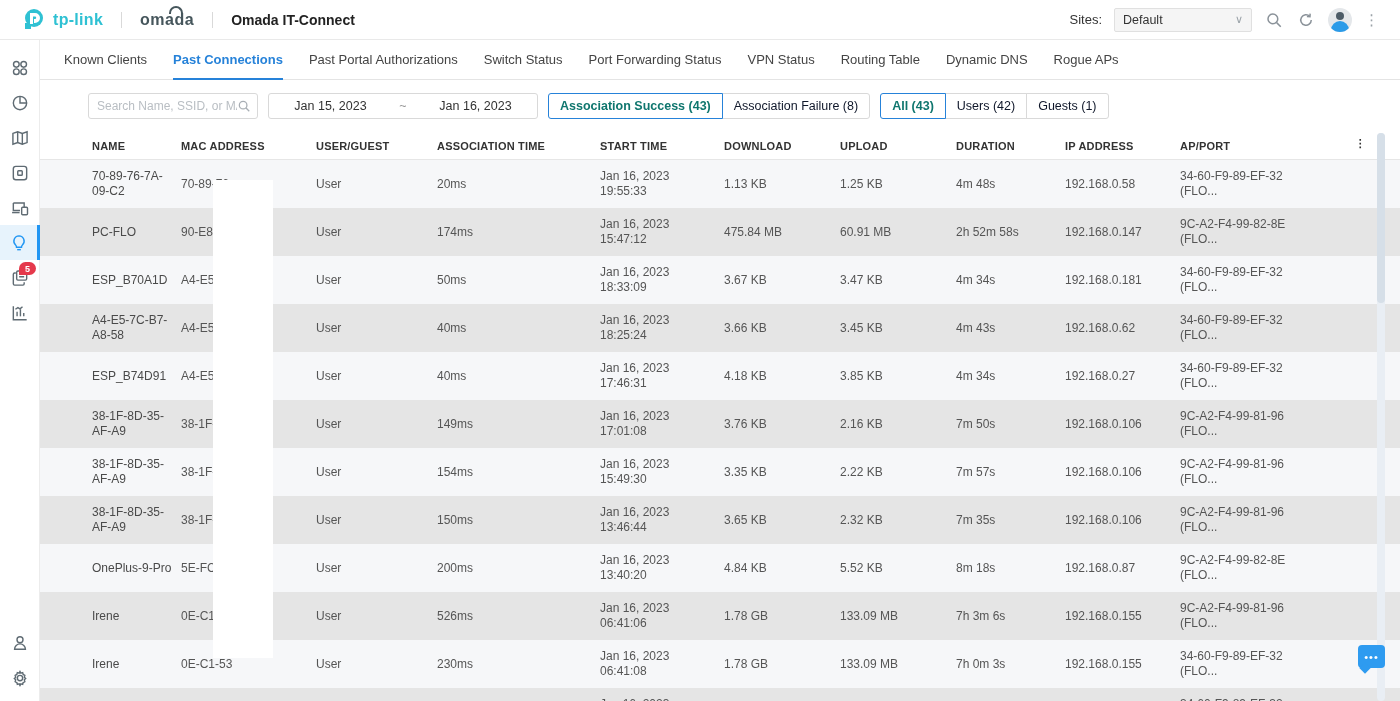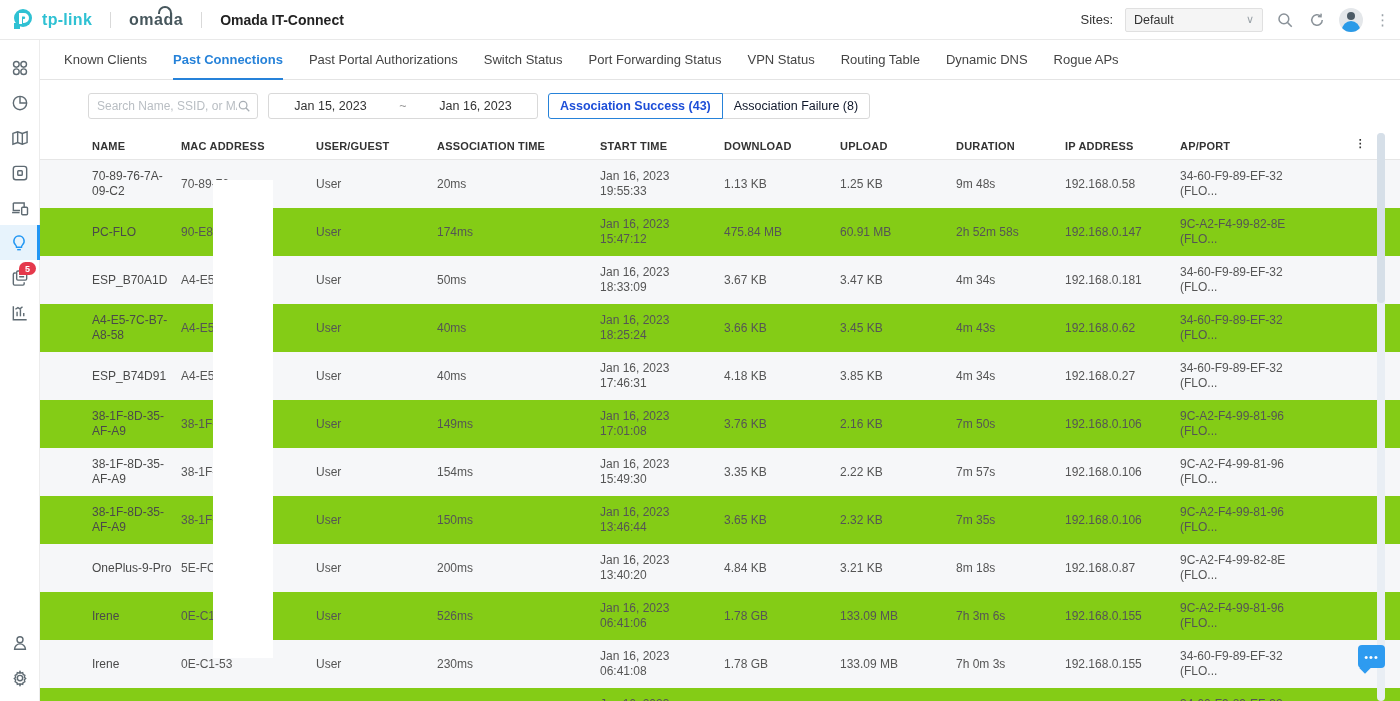--- a/index.html
+++ b/index.html
@@ -2,21 +2,21 @@
 <html><head>
 <meta charset="utf-8">
 <style>
   * { margin:0; padding:0; box-sizing:border-box; }
   html,body { width:1400px; height:701px; overflow:hidden; background:#fff;
               font-family:"Liberation Sans", sans-serif; }
 
   
   .app-header { position:absolute; top:0; left:0; width:1400px; height:40px;
                 background:#fff; border-bottom:1px solid #e9e9e9; display:flex;
-                align-items:center; padding:0 10px; z-index:20; }
+                align-items:center; padding:0 21px; z-index:20; }
   .brand { display:flex; align-items:center; gap:8px; }
   .tpl-mark { width:24px; height:24px; }
   .tpl-name { color:#2fc1d3; font-weight:bold; font-size:16px; letter-spacing:.3px; }
   .vdiv { width:1px; height:16px; background:#d9d9d9; margin:0 10px; }
   .omada-wrap { position:relative; color:#46565c; font-size:16px; font-weight:bold; letter-spacing:.5px; }
   .omada-arc { position:absolute; top:-5px; left:29px; width:14px; height:8px;
                border:2px solid #46565c; border-bottom:none; border-radius:10px 10px 0 0; }
   .app-title { font-size:14px; font-weight:bold; color:#222; }
   .header-right { margin-left:auto; display:flex; align-items:center; gap:12px; }
   .sites-label { font-size:13px; color:#333; }
@@ -63,36 +63,36 @@
                 display:flex; align-items:center; font-size:12.5px; color:#333; cursor:pointer; }
   .date-range .d { flex:1; text-align:center; }
   .date-range .sep { width:22px; text-align:center; color:#999; }
   .btn-group { display:flex; }
   .fbtn { height:26px; padding:0 11px; background:#fff; border:1px solid #d9d9d9; color:#0f172a;
           font-size:12.5px; display:flex; align-items:center; cursor:pointer; white-space:nowrap;
           font-family:"Liberation Sans", sans-serif; }
   .btn-group .fbtn:first-child { border-radius:3px 0 0 3px; }
   .btn-group .fbtn:last-child { border-radius:0 3px 3px 0; }
   .btn-group .fbtn + .fbtn { margin-left:-1px; }
-  .fbtn.sel { border:1px solid #2682d9; color:#1d4ed8; font-weight:bold; border-radius:3px; z-index:2; }
+  .fbtn.sel { border:1px solid #2682d9; color:#0f766e; font-weight:bold; border-radius:3px; z-index:2; }
 
   
   .table-wrap { position:relative; }
   .grid-row { display:grid;
     grid-template-columns:89px 135px 121px 163px 124px 116px 116px 109px 115px 1fr;
     padding-left:52px; padding-right:75px; align-items:center; }
   .thead { height:28px; border-bottom:1px solid #e6e6e6; position:relative; }
   .thead span { font-size:11px; font-weight:bold; color:#333; letter-spacing:.2px; white-space:nowrap; }
   .col-dots { position:absolute; right:34px; top:5px; color:#999; font-size:13px; cursor:pointer; }
 
   .trow { font-size:12px; color:#555; }
   .trow .cell { padding:9px 8px 9px 0; line-height:15px; }
   .trow .cell.name { color:#4a4a4a; word-wrap:break-word; }
   .trow.odd { background:#f6f7f9; }
-  .trow.even { background:#84cc16; }
+  .trow.even { background:#e5e5e5; }
 
   .redaction { position:absolute; left:173px; top:48px; width:60px; height:478px;
                background:#fff; z-index:5; }
 
   .scrollbar-track { position:absolute; right:15px; top:133px; bottom:0; width:8px;
                      background:#e9eef4; border-radius:4px; z-index:8; cursor:pointer; }
   .scrollbar-thumb { position:absolute; top:0; left:0; width:8px; height:170px;
                      background:#d6dfe8; border-radius:4px; }
 
   .chat-fab { position:absolute; left:1358px; top:645px; width:27px; height:23px; background:#2e9bf0;
@@ -248,20 +248,25 @@
     </div>
     <div class="date-range">
       <span class="d">Jan 15, 2023</span>
       <span class="sep">~</span>
       <span class="d">Jan 16, 2023</span>
     </div>
     <div class="btn-group">
       <button class="fbtn sel">Association Success (43)</button>
       <button class="fbtn">Association Failure (8)</button>
     </div>
+    <div class="btn-group">
+      <button class="fbtn sel">All (43)</button>
+      <button class="fbtn">Users (42)</button>
+      <button class="fbtn">Guests (1)</button>
+    </div>
   </div>
 
   <div class="table-wrap">
     <div class="grid-row thead">
       <span>NAME</span>
       <span>MAC ADDRESS</span>
       <span>USER/GUEST</span>
       <span>ASSOCIATION TIME</span>
       <span>START TIME</span>
       <span>DOWNLOAD</span>
@@ -274,21 +279,21 @@
 
     <div>
         <div class="grid-row trow odd">
     <div class="cell name">70-89-76-7A-09-C2</div>
     <div class="cell">70-89-76</div>
     <div class="cell">User</div>
     <div class="cell">20ms</div>
     <div class="cell">Jan 16, 2023 19:55:33</div>
     <div class="cell">1.13 KB</div>
     <div class="cell">1.25 KB</div>
-    <div class="cell">9m 48s</div>
+    <div class="cell">4m 48s</div>
     <div class="cell">192.168.0.58</div>
     <div class="cell">34-60-F9-89-EF-32 (FLO...</div>
   </div>
         <div class="grid-row trow even">
     <div class="cell name">PC-FLO</div>
     <div class="cell">90-E8-68</div>
     <div class="cell">User</div>
     <div class="cell">174ms</div>
     <div class="cell">Jan 16, 2023 15:47:12</div>
     <div class="cell">475.84 MB</div>
@@ -369,21 +374,21 @@
     <div class="cell">192.168.0.106</div>
     <div class="cell">9C-A2-F4-99-81-96 (FLO...</div>
   </div>
         <div class="grid-row trow odd">
     <div class="cell name">OnePlus-9-Pro</div>
     <div class="cell">5E-FC-4</div>
     <div class="cell">User</div>
     <div class="cell">200ms</div>
     <div class="cell">Jan 16, 2023 13:40:20</div>
     <div class="cell">4.84 KB</div>
-    <div class="cell">3.21 KB</div>
+    <div class="cell">5.52 KB</div>
     <div class="cell">8m 18s</div>
     <div class="cell">192.168.0.87</div>
     <div class="cell">9C-A2-F4-99-82-8E (FLO...</div>
   </div>
         <div class="grid-row trow even">
     <div class="cell name">Irene</div>
     <div class="cell">0E-C1-53</div>
     <div class="cell">User</div>
     <div class="cell">526ms</div>
     <div class="cell">Jan 16, 2023 06:41:06</div>

